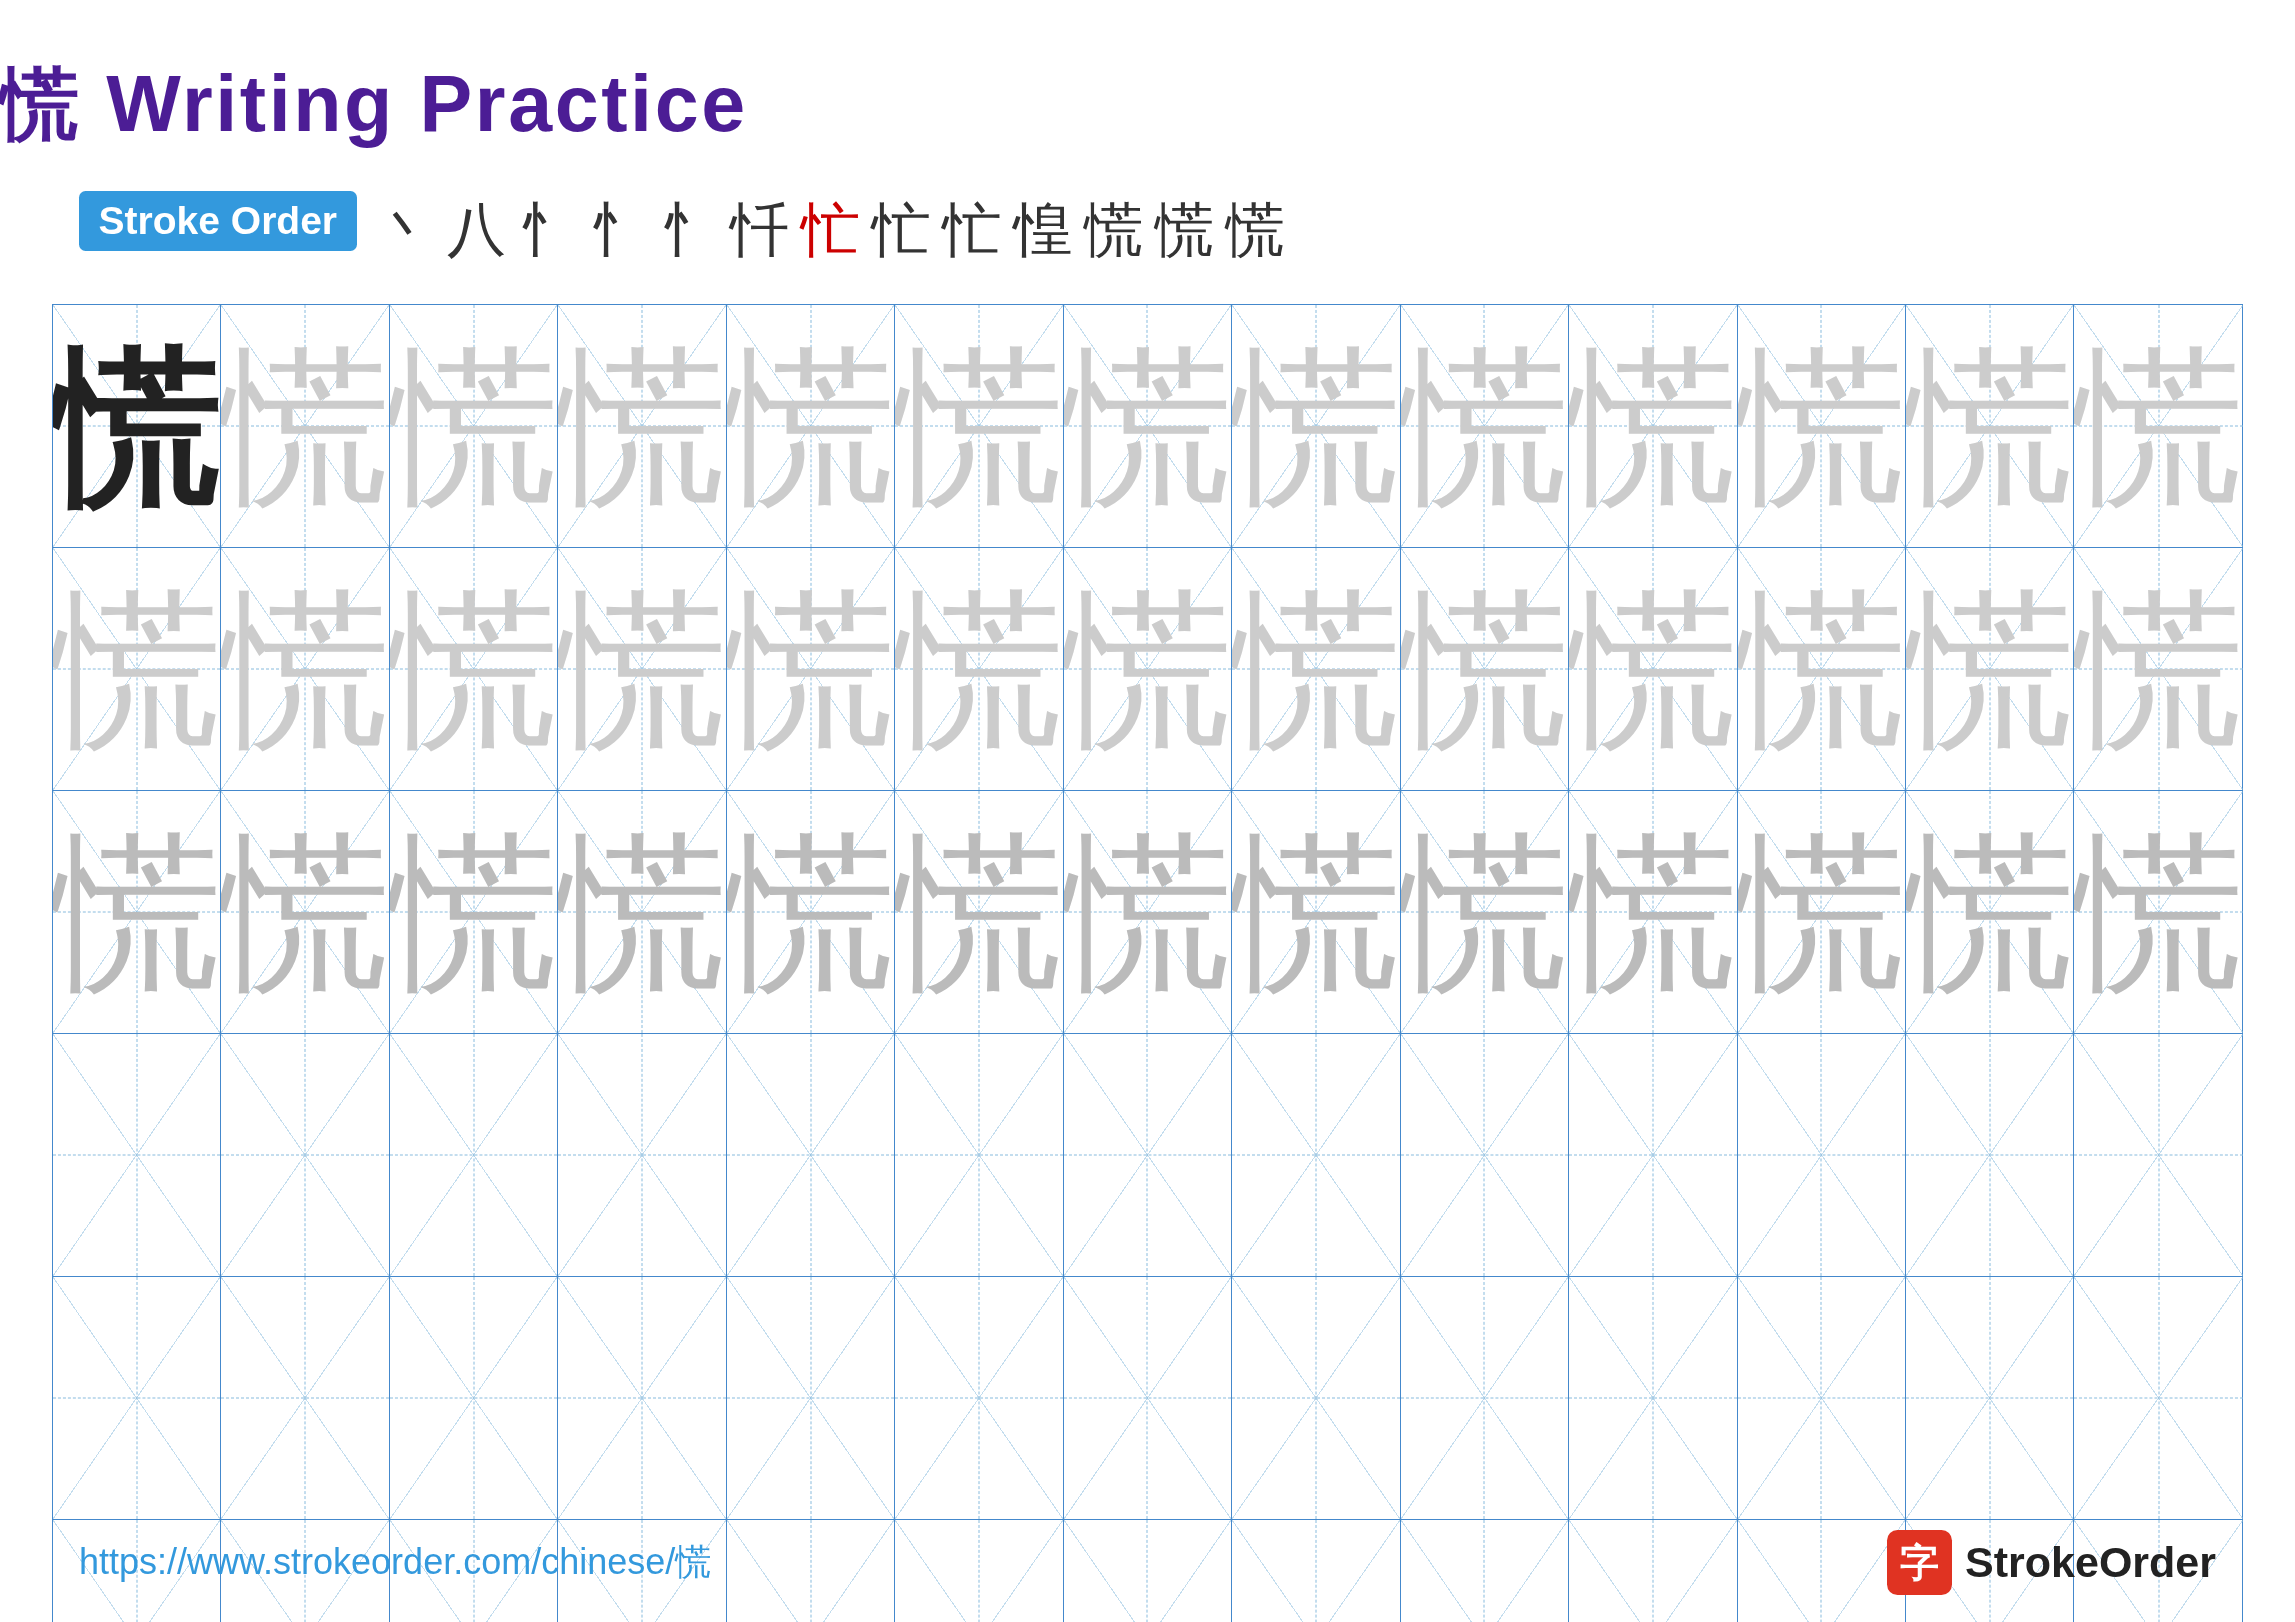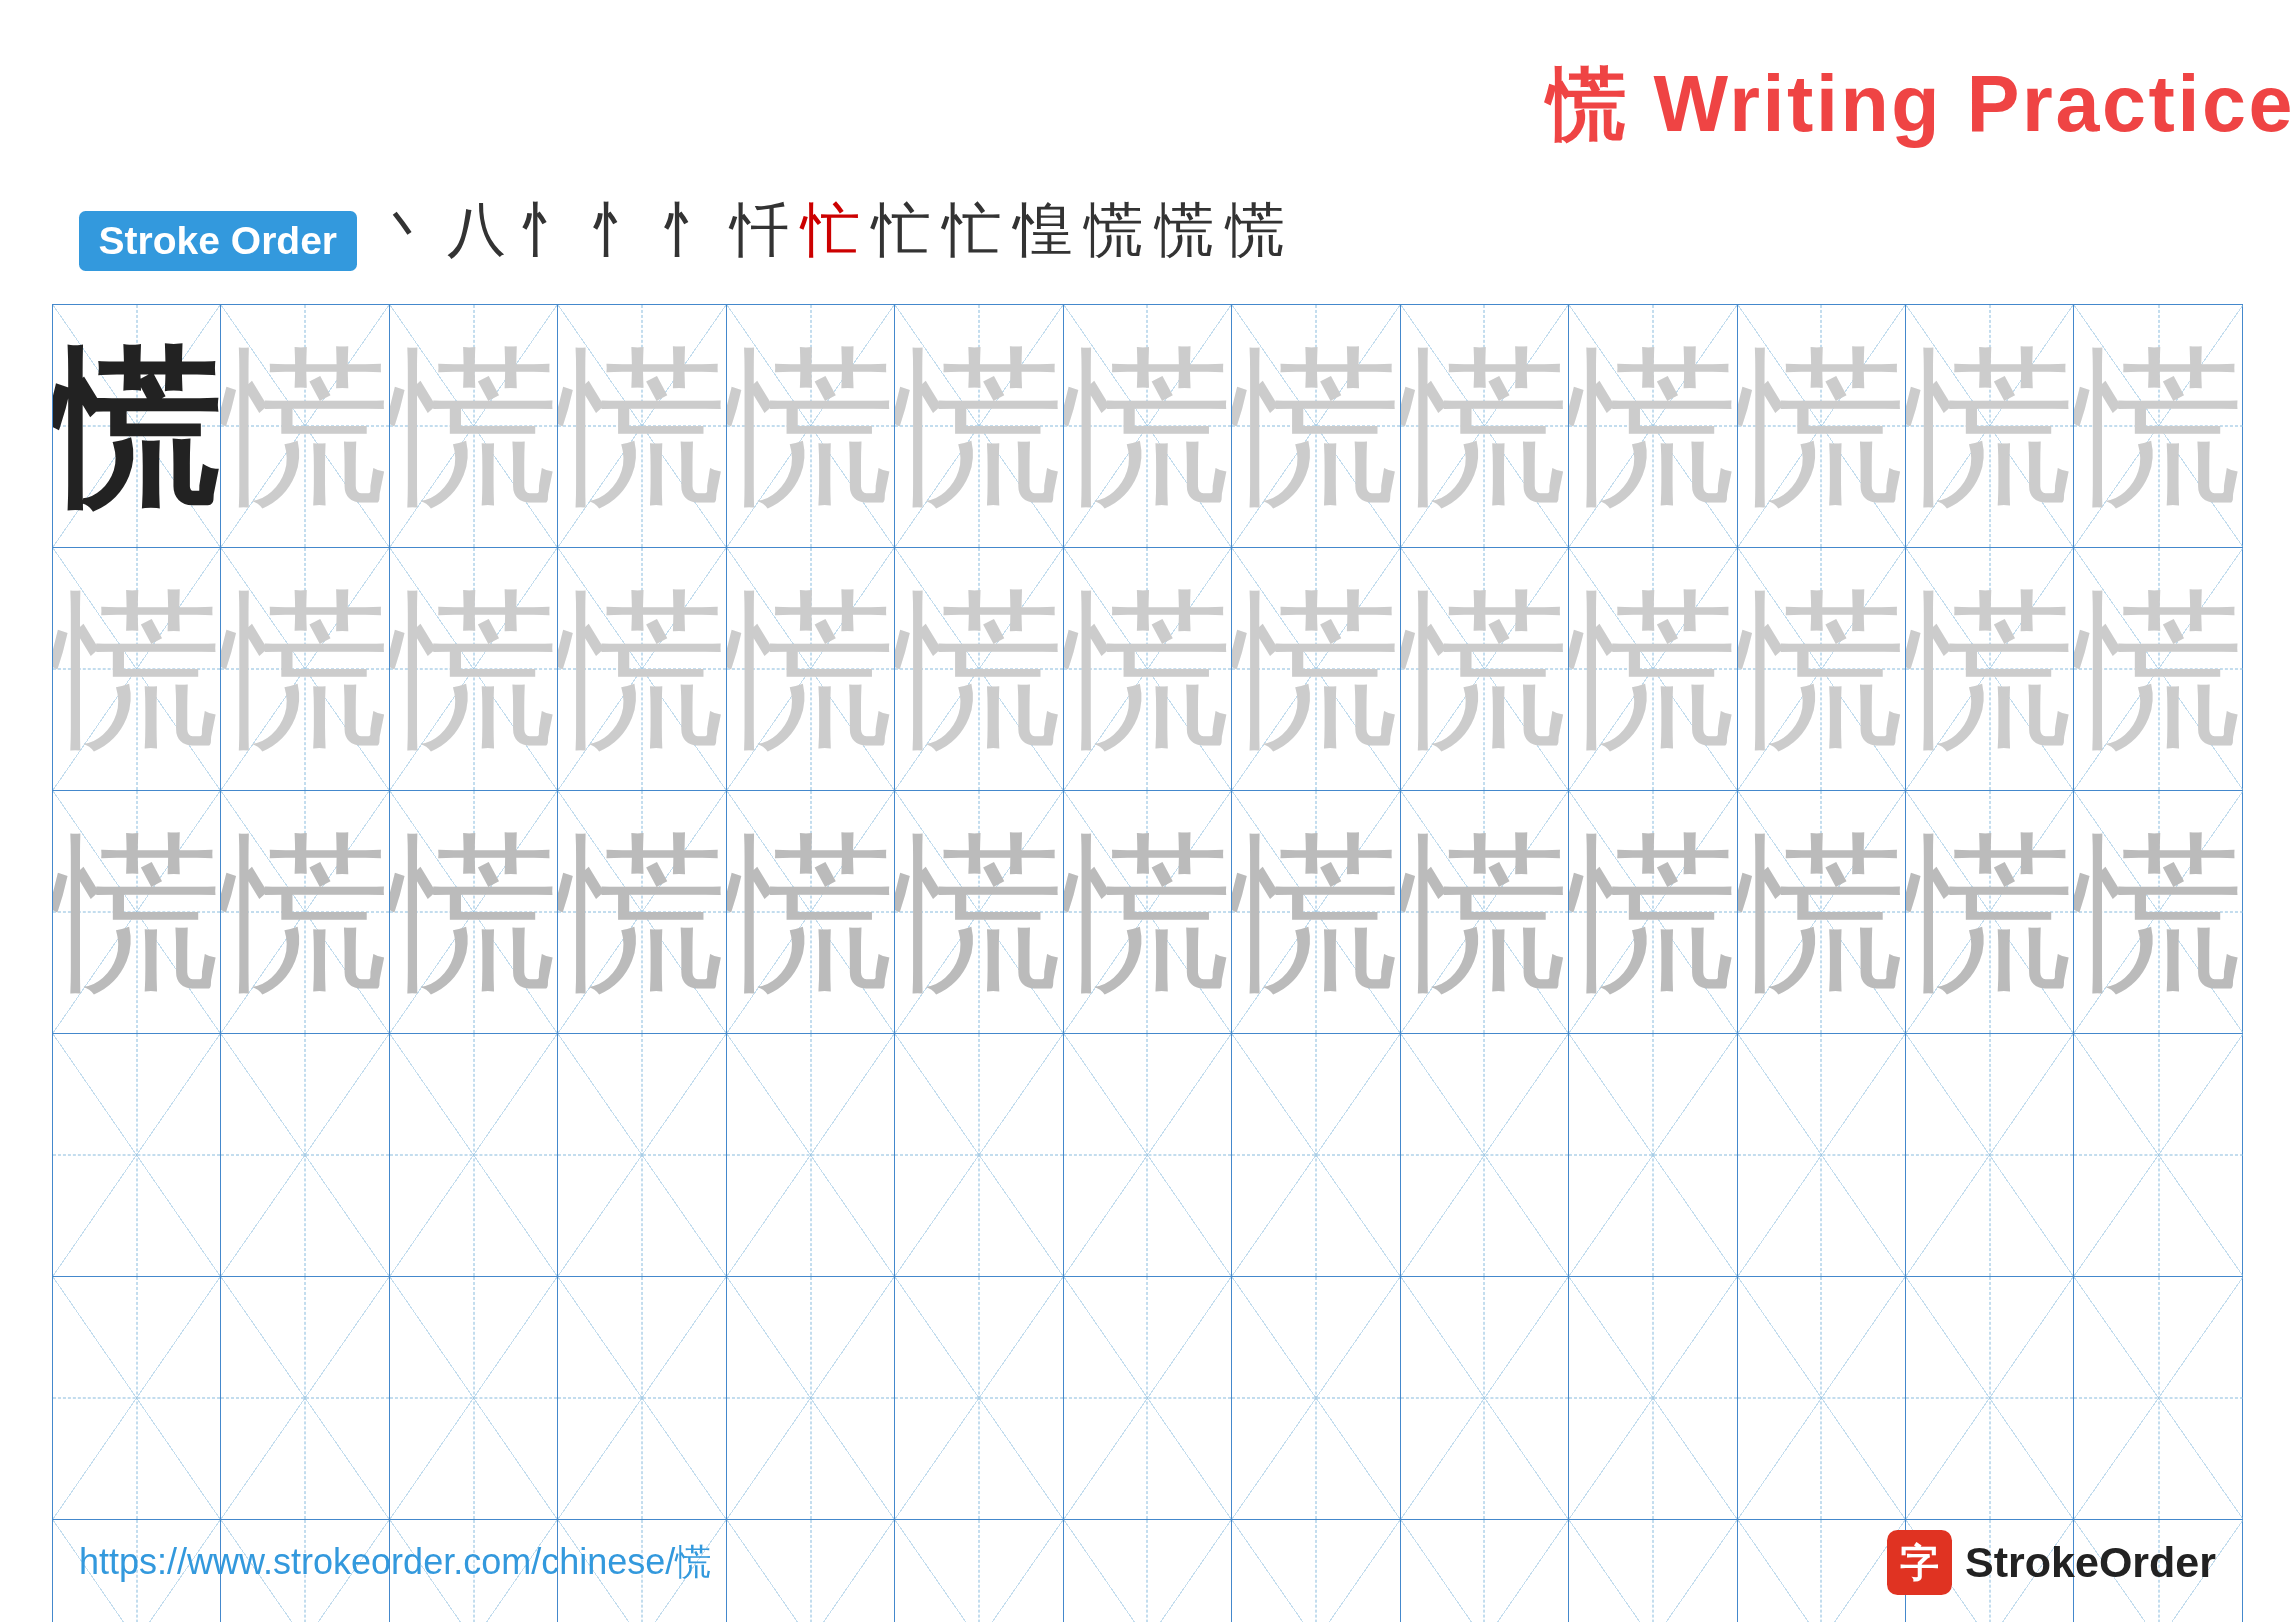--- a/index.html
+++ b/index.html
@@ -6,31 +6,31 @@
     body {
       background: #ffffff;
       font-family: Arial, sans-serif;
       width: 2295px;
       height: 1622px;
       position: relative;
       overflow: hidden;
     }
 
     .page-title {
-      text-align: right;
+      text-align: left;
       padding-top: 52px;
       font-size: 79px;
-      color: #ef4444;
+      color: #4c1d95;
       font-weight: bold;
       letter-spacing: 2.6px;
     }
 
     .stroke-order-section {
       display: flex;
-      align-items: flex-end;
+      align-items: flex-start;
       padding: 33px 79px 19.6px 79px;
       gap: 19.6px;
     }
 
     .stroke-order-badge {
       background: #3399dd;
       color: white;
       font-size: 39px;
       font-weight: bold;
       padding: 7.9px 19.6px;

